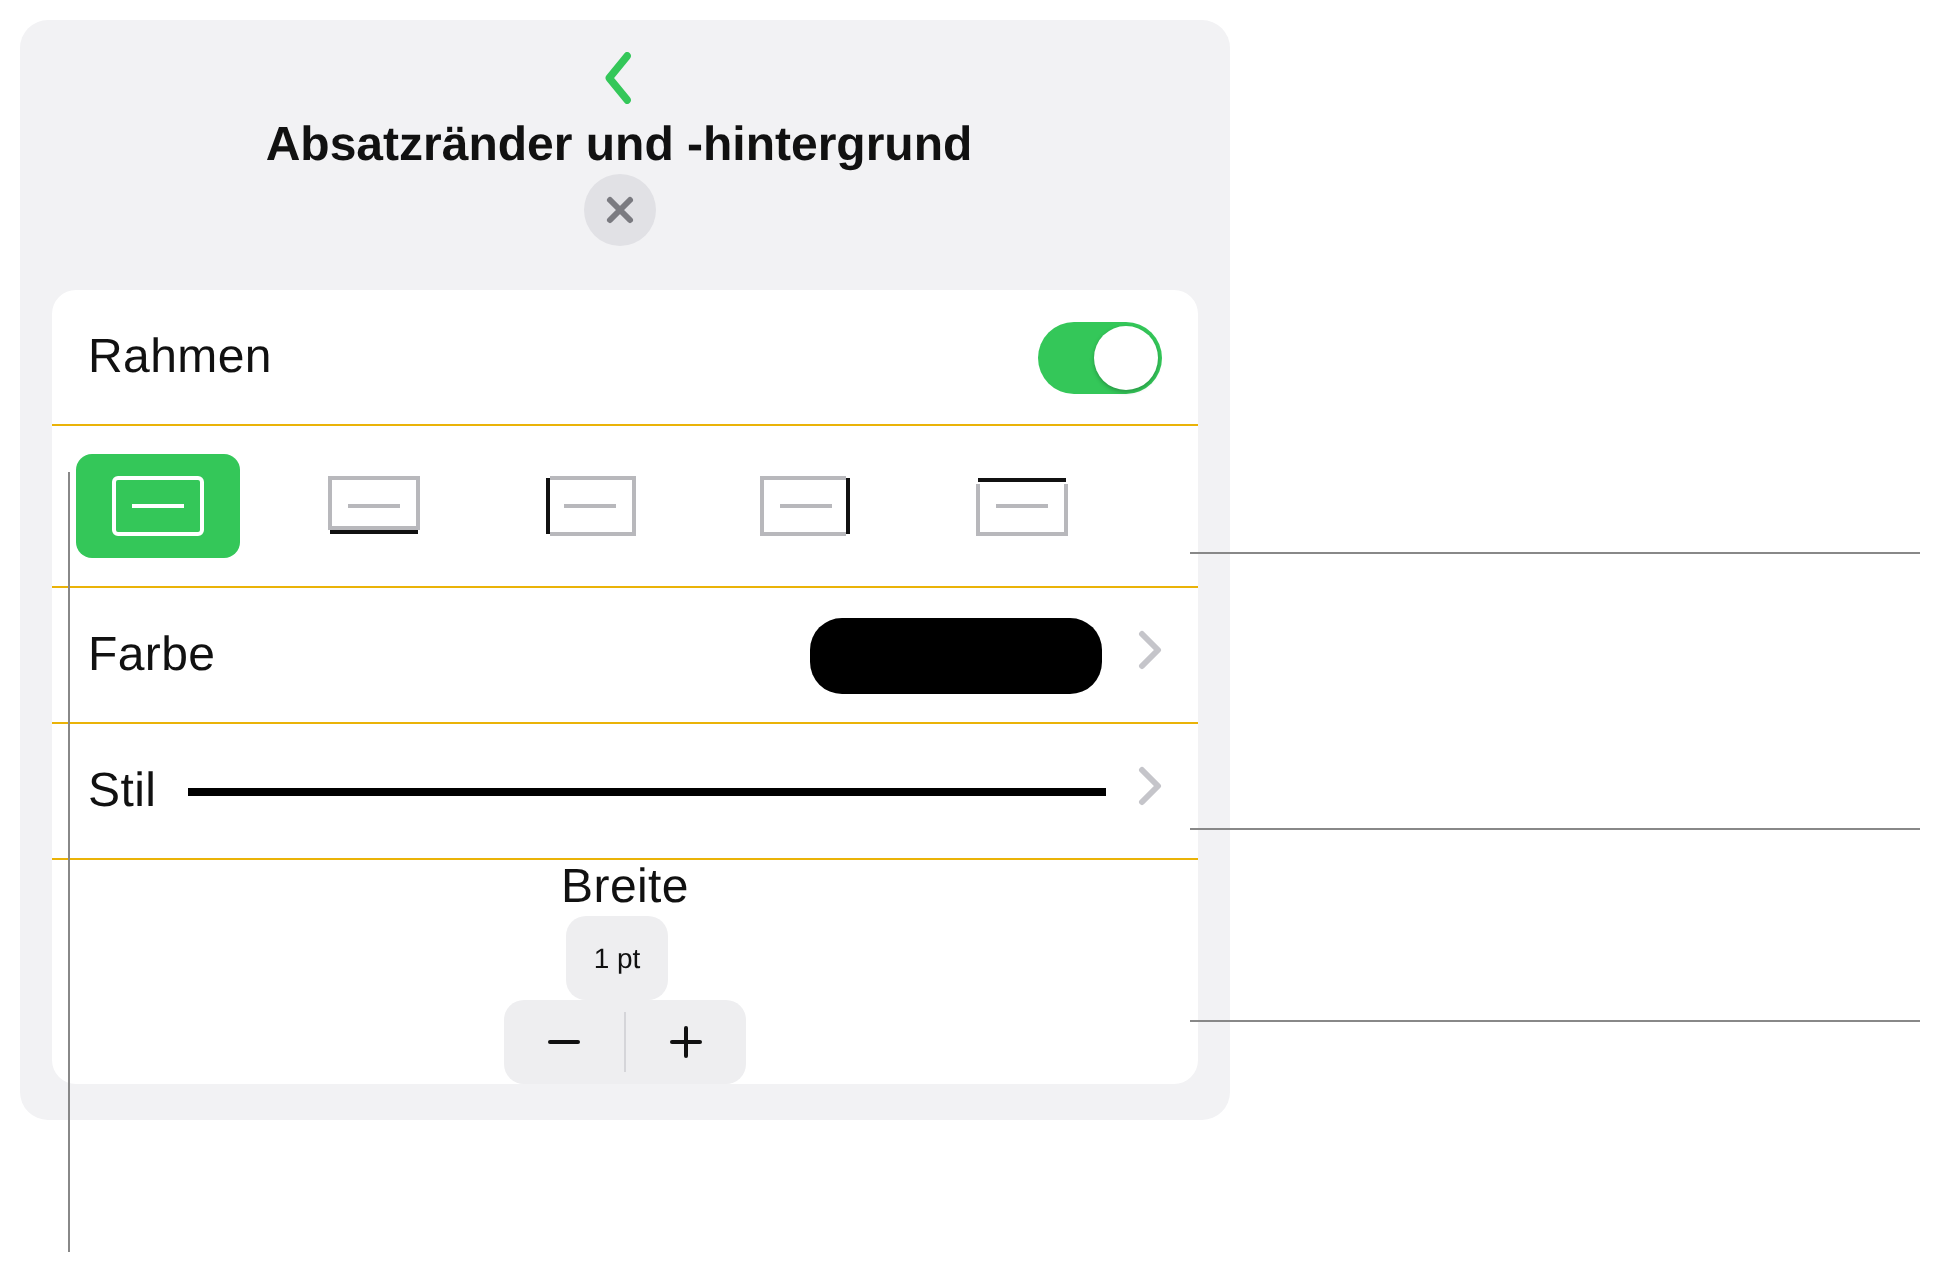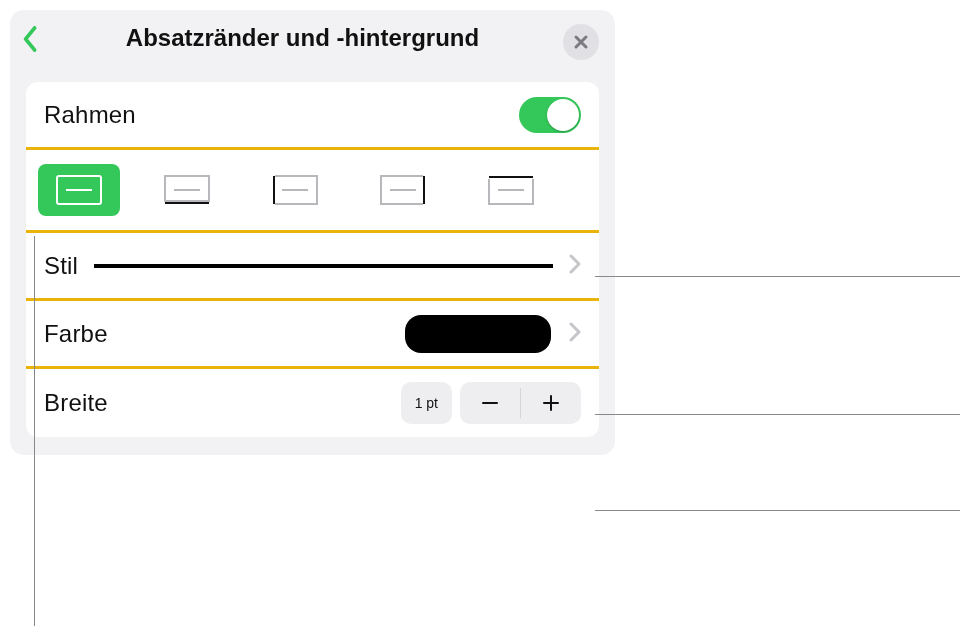--- a/index.html
+++ b/index.html
@@ -8,23 +8,24 @@
       position: absolute;
       left: 10px;
       top: 10px;
       width: 605px;
       background: #f2f2f4;
       border-radius: 14px;
       padding-bottom: 18px;
     }
     .header {
       display: flex;
-      align-items: flex-start;
+      align-items: center;
       padding: 14px 16px 10px 10px;
       position: relative;
+      flex-direction: column;
     }
     .back-icon { color: #34c759; transform: scaleX(0.9); }
     .header-title {
       flex: 1;
       text-align: center;
       font-size: 24px;
       font-weight: 600;
       color: #111;
     }
     .close-btn {
@@ -37,24 +38,24 @@
     .group {
       margin: 12px 16px 0;
       background: #fff;
       border-radius: 12px;
     }
     .row {
       display: flex;
       align-items: center;
       min-height: 68px;
       padding: 0 18px;
-      border-bottom: 3px solid #eab308;
-      position: relative;
-    }
-    .row:last-child { border-bottom: none; }
+      border-bottom: 1px solid #eab308;
+      position: relative;
+    }
+    .row:last-child { border-bottom: none; flex-direction: column; }
     .row-label { font-size: 24px; color: #111; letter-spacing: 0.2px; }
     .row-spacer { flex: 1; }
 
     .toggle {
       width: 62px; height: 36px;
       background: #34c759;
       border-radius: 18px;
       position: relative;
     }
     .toggle .knob {
@@ -188,34 +189,34 @@
       <div class="border-option">
         <svg class="bicon" width="50" height="34" viewBox="0 0 50 34">
           <path class="edge" d="M3 6 V31 H47 V6"></path>
           <line class="active" x1="3" y1="4" x2="47" y2="4"></line>
           <line class="edge" x1="12" y1="17" x2="38" y2="17"></line>
         </svg>
       </div>
     </div>
 
     <div class="row">
-      <div class="row-label">Stil</div>
-      <div class="style-preview"></div>
-      <span class="chev">
+      <div class="row-label">Farbe</div>
+      <div class="row-spacer"></div>
+      <div class="color-swatch"></div>
+      <span class="chev" style="margin-left:18px">
         <svg width="12" height="20" viewBox="0 0 12 20">
             <path d="M2 2 L10 10 L2 18" stroke="#c5c5ca" stroke-width="3" fill="none" stroke-linecap="round" stroke-linejoin="round"></path>
           </svg>
       </span>
     </div>
 
     <div class="row">
-      <div class="row-label">Farbe</div>
-      <div class="row-spacer"></div>
-      <div class="color-swatch"></div>
-      <span class="chev" style="margin-left:18px">
+      <div class="row-label">Stil</div>
+      <div class="style-preview"></div>
+      <span class="chev">
         <svg width="12" height="20" viewBox="0 0 12 20">
             <path d="M2 2 L10 10 L2 18" stroke="#c5c5ca" stroke-width="3" fill="none" stroke-linecap="round" stroke-linejoin="round"></path>
           </svg>
       </span>
     </div>
 
     <div class="row">
       <div class="row-label">Breite</div>
       <div class="row-spacer"></div>
       <div class="value-badge">1 pt</div>

